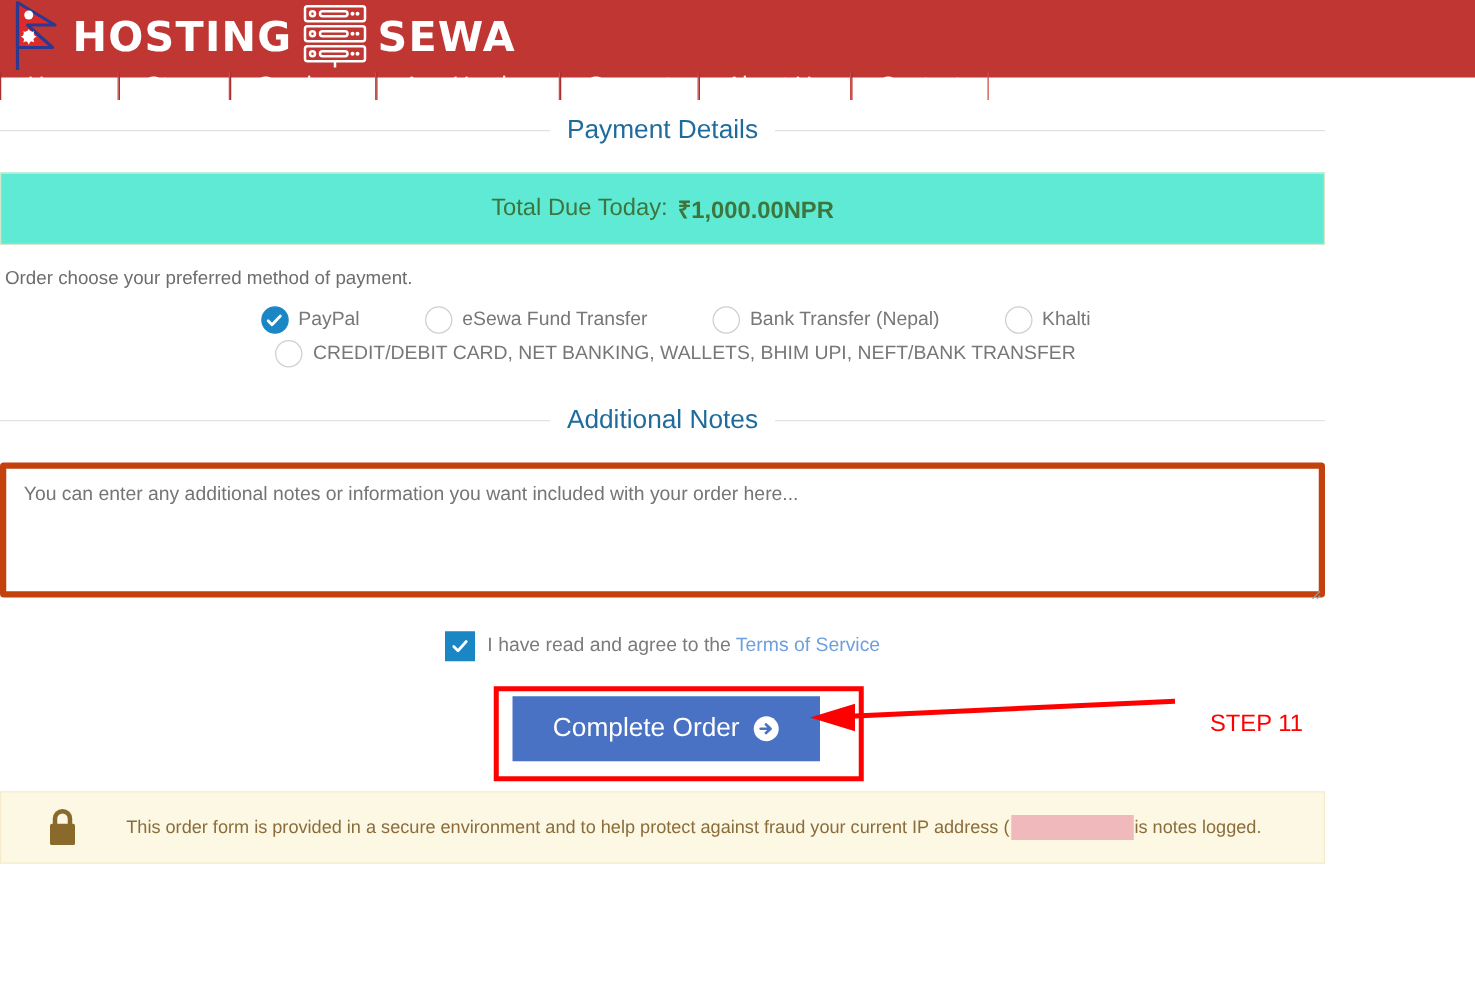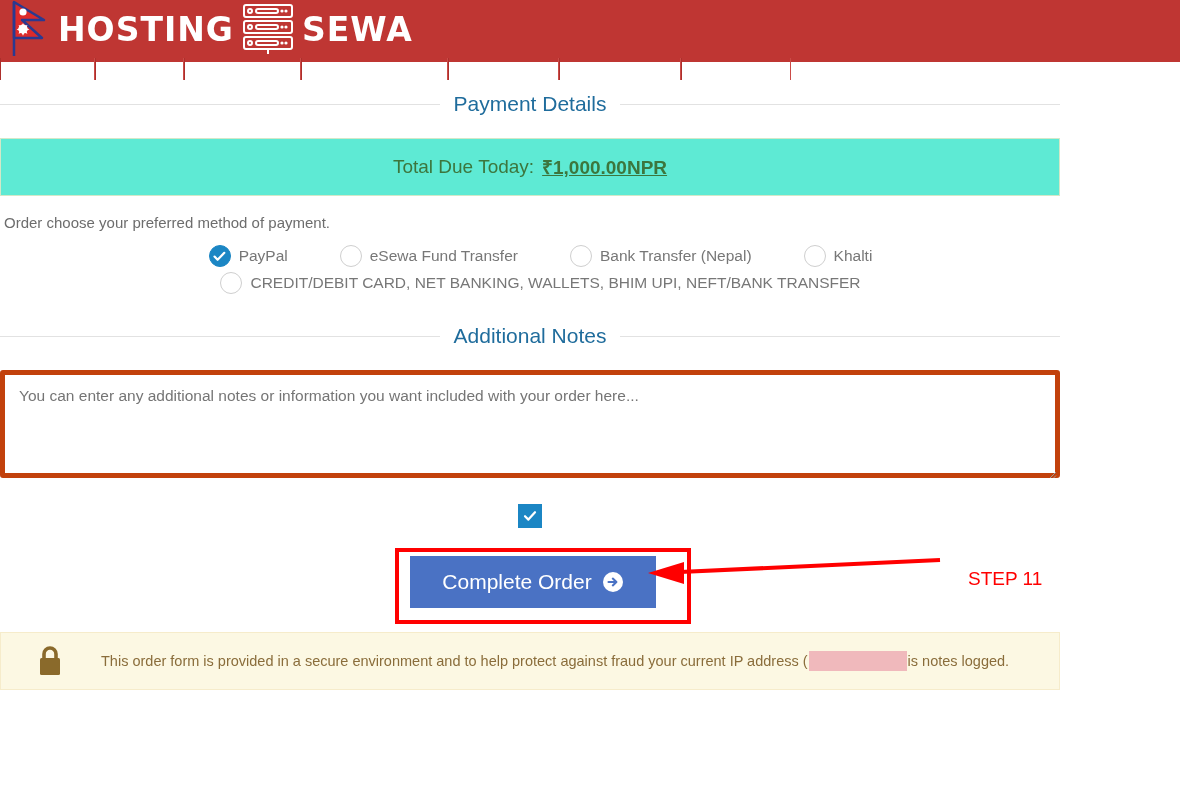--- a/index.html
+++ b/index.html
@@ -67,21 +67,21 @@
 
   .total-banner {
     margin: 22px 0 0 0;
     background: #5eead4;
     border: 1px solid #d3e8c8;
     height: 58px;
     display: flex; align-items: center; justify-content: center;
     color: #3c763d;
     font-size: 19px;
   }
-  .total-banner .amount { font-weight: bold; margin-left: 8px; text-decoration: underline; }
+  .total-banner .amount { font-weight: bold; margin-left: 8px; }
 
   .choose-text {
     margin: 18px 0 0 4px;
     color: #6d6d6d;
     font-size: 15px;
   }
 
   .pay-rows { margin-top: 14px; padding-left: 21px; }
   .pay-row {
     display: flex; align-items: center; justify-content: center;
@@ -297,20 +297,21 @@
       </g>
     </svg>
   </div>
 
   <div class="terms-row">
     <span class="checkbox">
       <svg width="14" height="14" viewBox="0 0 14 14">
           <path d="M2 7.2 L5.4 10.6 L12 3.2" fill="none" stroke="#ffffff" stroke-width="2.2" stroke-linecap="round" stroke-linejoin="round"></path>
         </svg>
     </span>
+    <span class="terms-label"><span>I have read and agree to the </span><a class="terms-link">Terms of Service</a></span>
   </div>
 
   <div class="order-zone">
     <div class="highlight-box"></div>
     <button class="complete-btn">
       <span>Complete Order</span>
       <svg class="arrow-circle" viewBox="0 0 22 22">
         <circle cx="11" cy="11" r="10" fill="#ffffff"></circle>
         <path d="M6.5 11 L14 11 M10.8 7.6 L14.4 11 L10.8 14.4" fill="none" stroke="#4a72c4" stroke-width="2.1" stroke-linecap="round" stroke-linejoin="round"></path>
       </svg>

